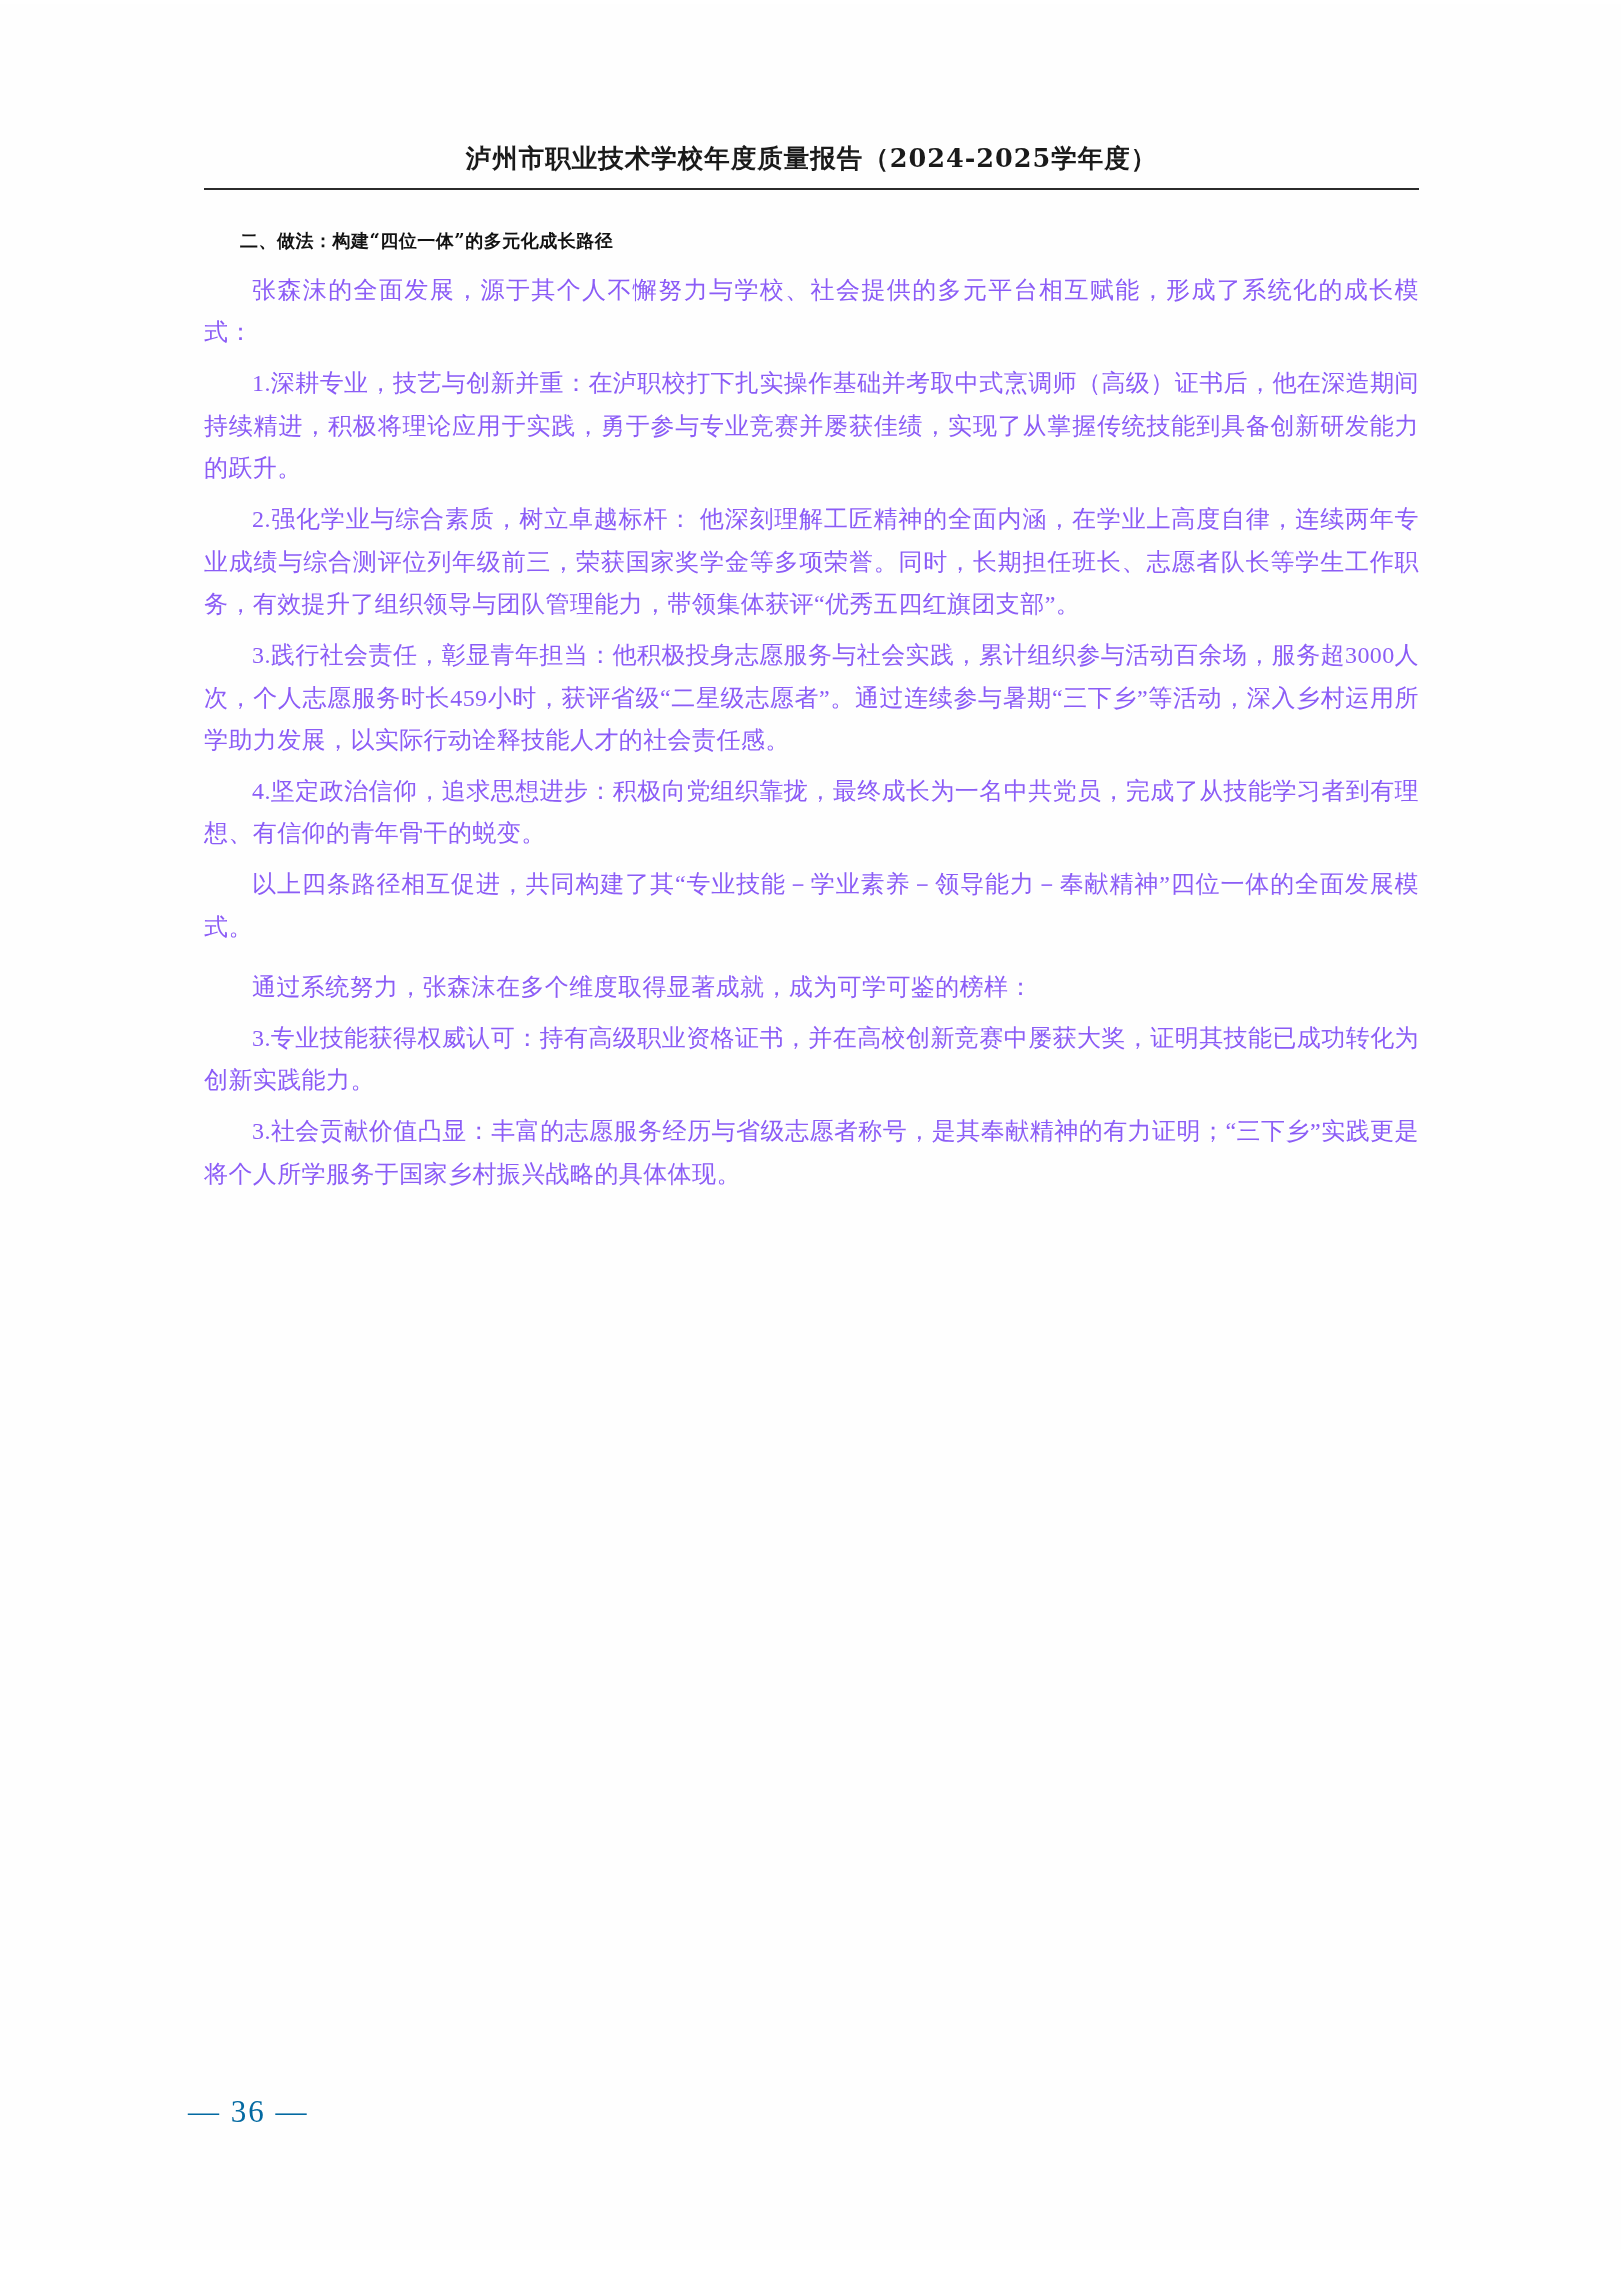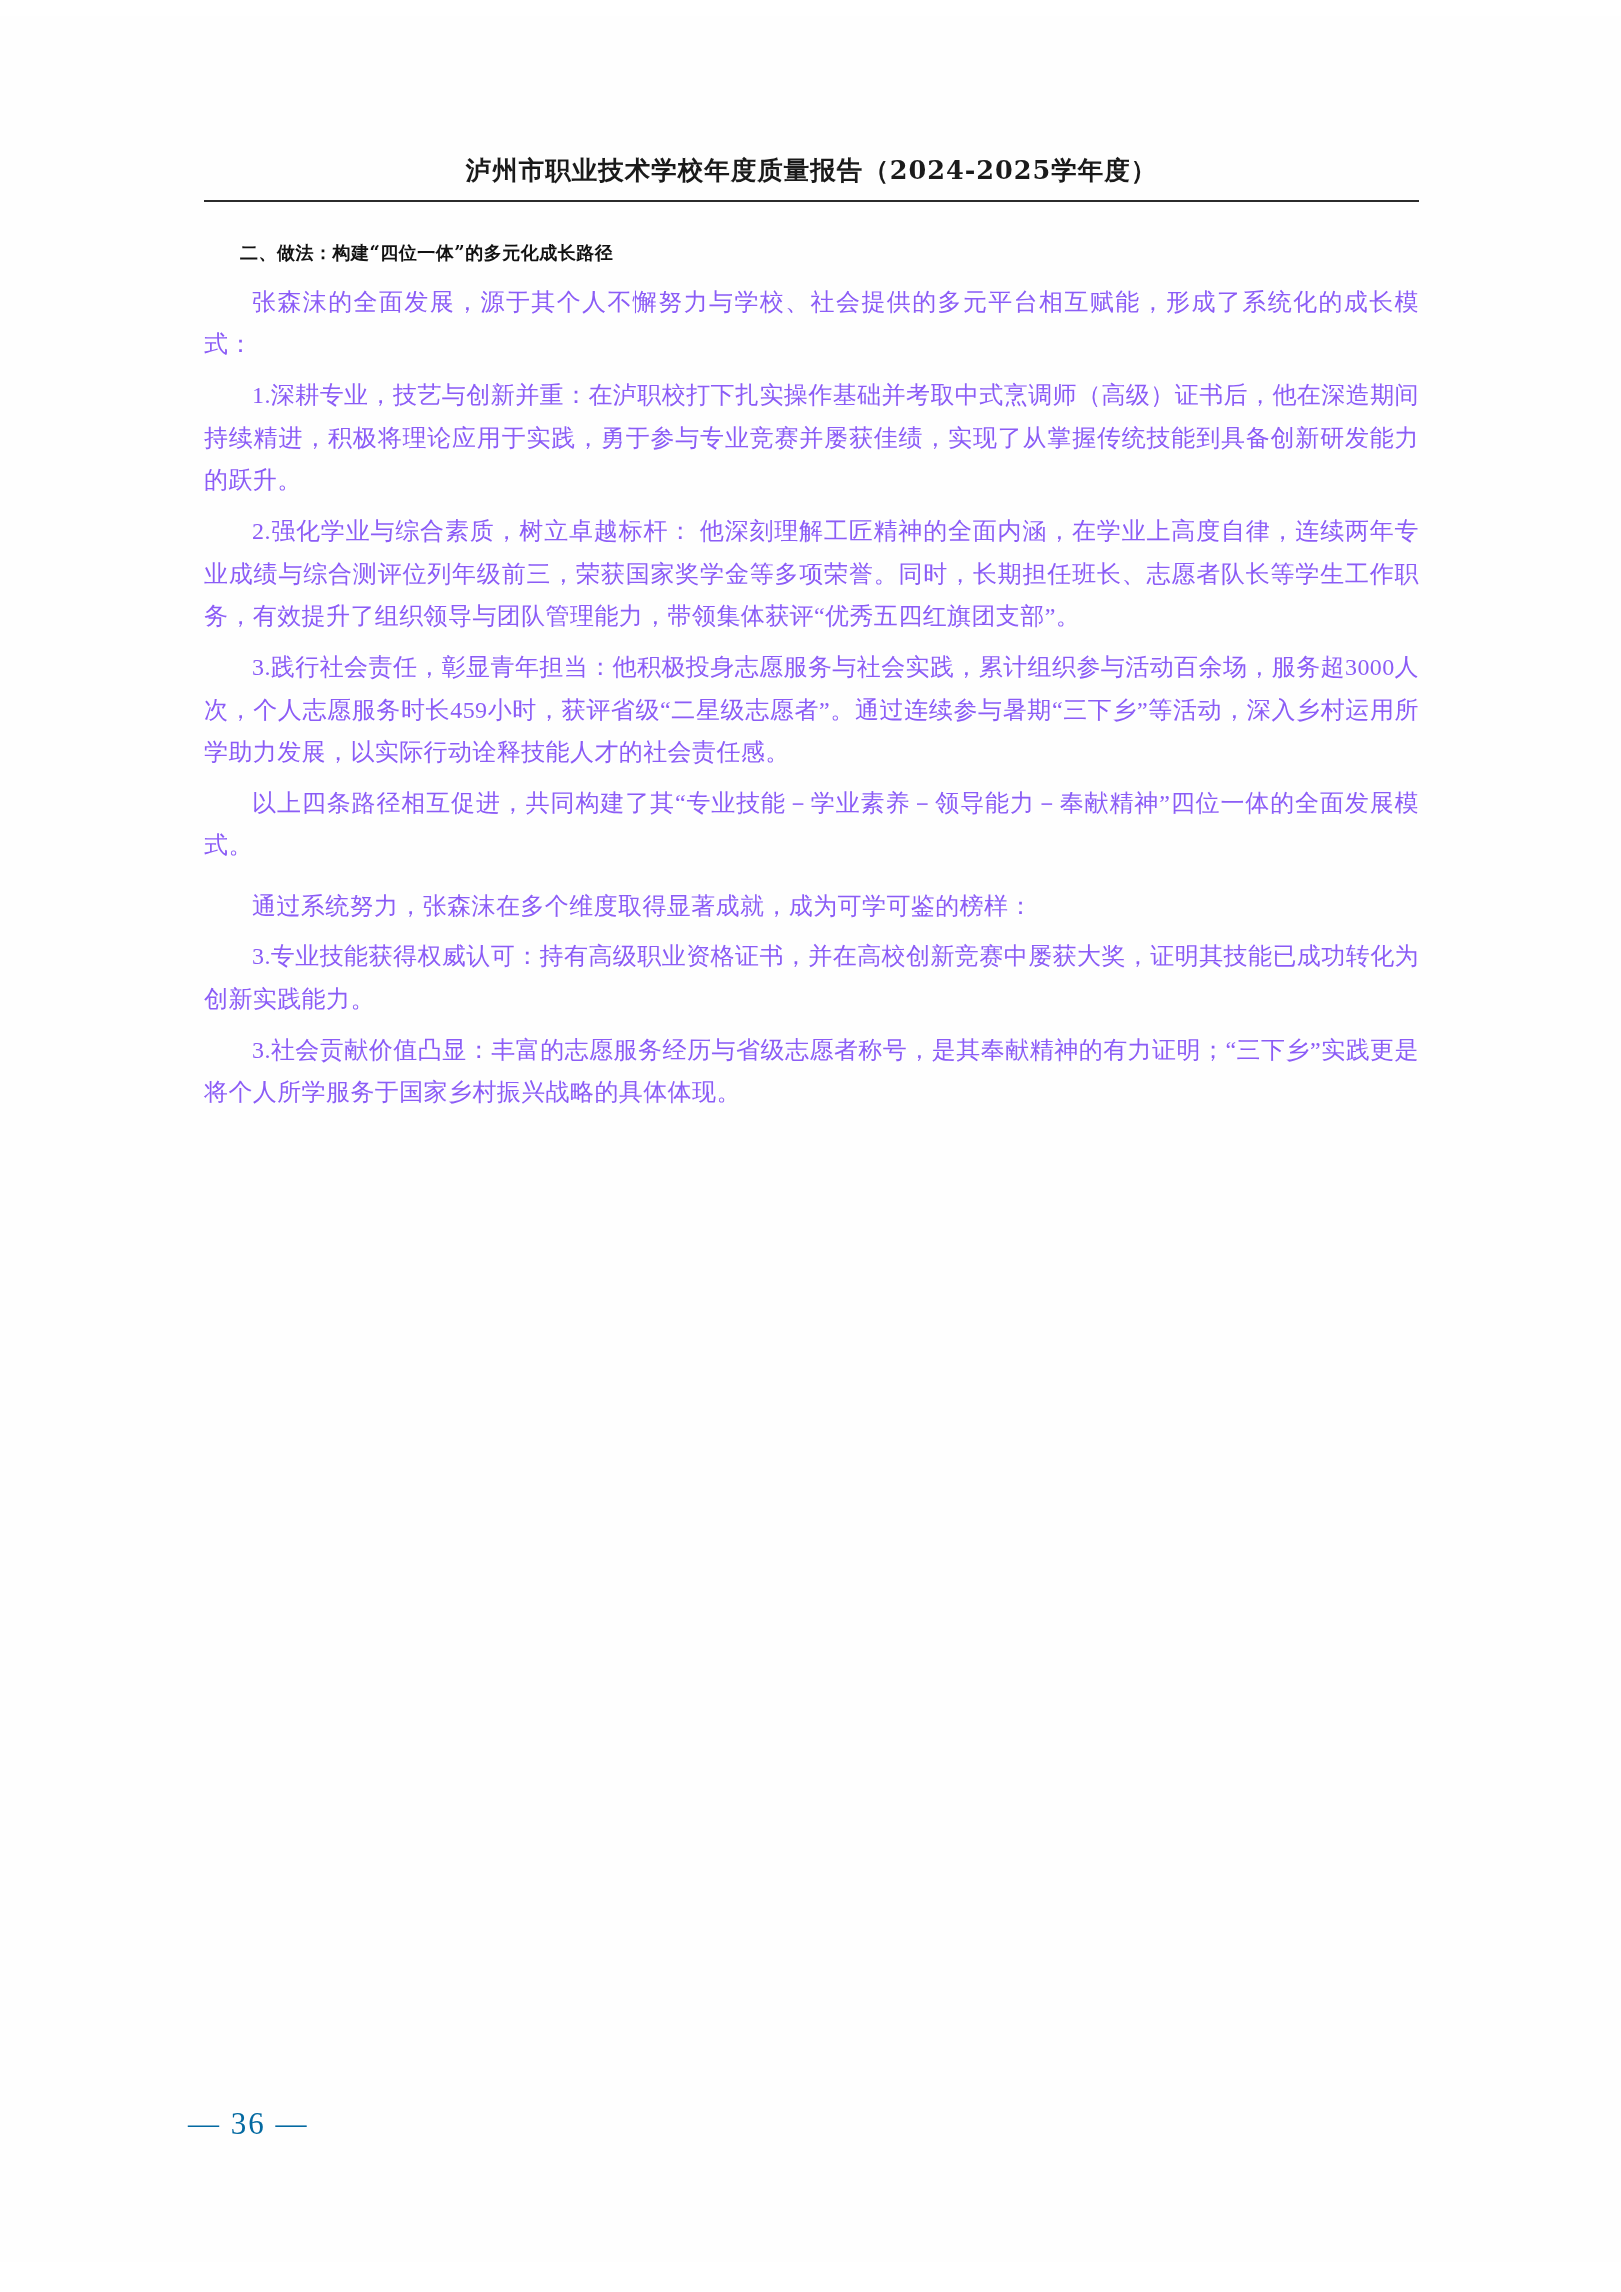--- a/index.html
+++ b/index.html
@@ -4,21 +4,21 @@
 <style>
   html, body {
     margin: 0;
     padding: 0;
     background: #ffffff;
   }
   .page {
     position: relative;
     width: 1621px;
     height: 2246px;
-    margin: 16px auto;
+    margin: 4px auto;
     background: #fefefe;
     font-family: "Liberation Serif", "DejaVu Serif", serif;
     color: #141414;
     box-sizing: border-box;
   }
   .content {
     position: absolute;
     left: 204px;
     top: 137px;
     width: 1215px;
@@ -86,20 +86,21 @@
     </div>
 
     <div class="body-area">
 
       <h2 class="h2">二、做法：构建“四位一体”的多元化成长路径</h2>
 
       <p class="para">张森沫的全面发展，源于其个人不懈努力与学校、社会提供的多元平台相互赋能，形成了系统化的成长模式：</p>
       <p class="para">1.深耕专业，技艺与创新并重：在泸职校打下扎实操作基础并考取中式烹调师（高级）证书后，他在深造期间持续精进，积极将理论应用于实践，勇于参与专业竞赛并屡获佳绩，实现了从掌握传统技能到具备创新研发能力的跃升。</p>
       <p class="para">2.强化学业与综合素质，树立卓越标杆： 他深刻理解工匠精神的全面内涵，在学业上高度自律，连续两年专业成绩与综合测评位列年级前三，荣获国家奖学金等多项荣誉。同时，长期担任班长、志愿者队长等学生工作职务，有效提升了组织领导与团队管理能力，带领集体获评“优秀五四红旗团支部”。</p>
       <p class="para">3.践行社会责任，彰显青年担当：他积极投身志愿服务与社会实践，累计组织参与活动百余场，服务超3000人次，个人志愿服务时长459小时，获评省级“二星级志愿者”。通过连续参与暑期“三下乡”等活动，深入乡村运用所学助力发展，以实际行动诠释技能人才的社会责任感。</p>
+      <p class="para">4.坚定政治信仰，追求思想进步：积极向党组织靠拢，最终成长为一名中共党员，完成了从技能学习者到有理想、有信仰的青年骨干的蜕变。</p>
       <p class="para">以上四条路径相互促进，共同构建了其“专业技能－学业素养－领导能力－奉献精神”四位一体的全面发展模式。</p>
 
       <div class="spacer-sm"></div>
 
 
       <p class="para">通过系统努力，张森沫在多个维度取得显著成就，成为可学可鉴的榜样：</p>
       <p class="para">3.专业技能获得权威认可：持有高级职业资格证书，并在高校创新竞赛中屡获大奖，证明其技能已成功转化为创新实践能力。</p>
       <p class="para">3.社会贡献价值凸显：丰富的志愿服务经历与省级志愿者称号，是其奉献精神的有力证明；“三下乡”实践更是将个人所学服务于国家乡村振兴战略的具体体现。</p>
 
     </div>

